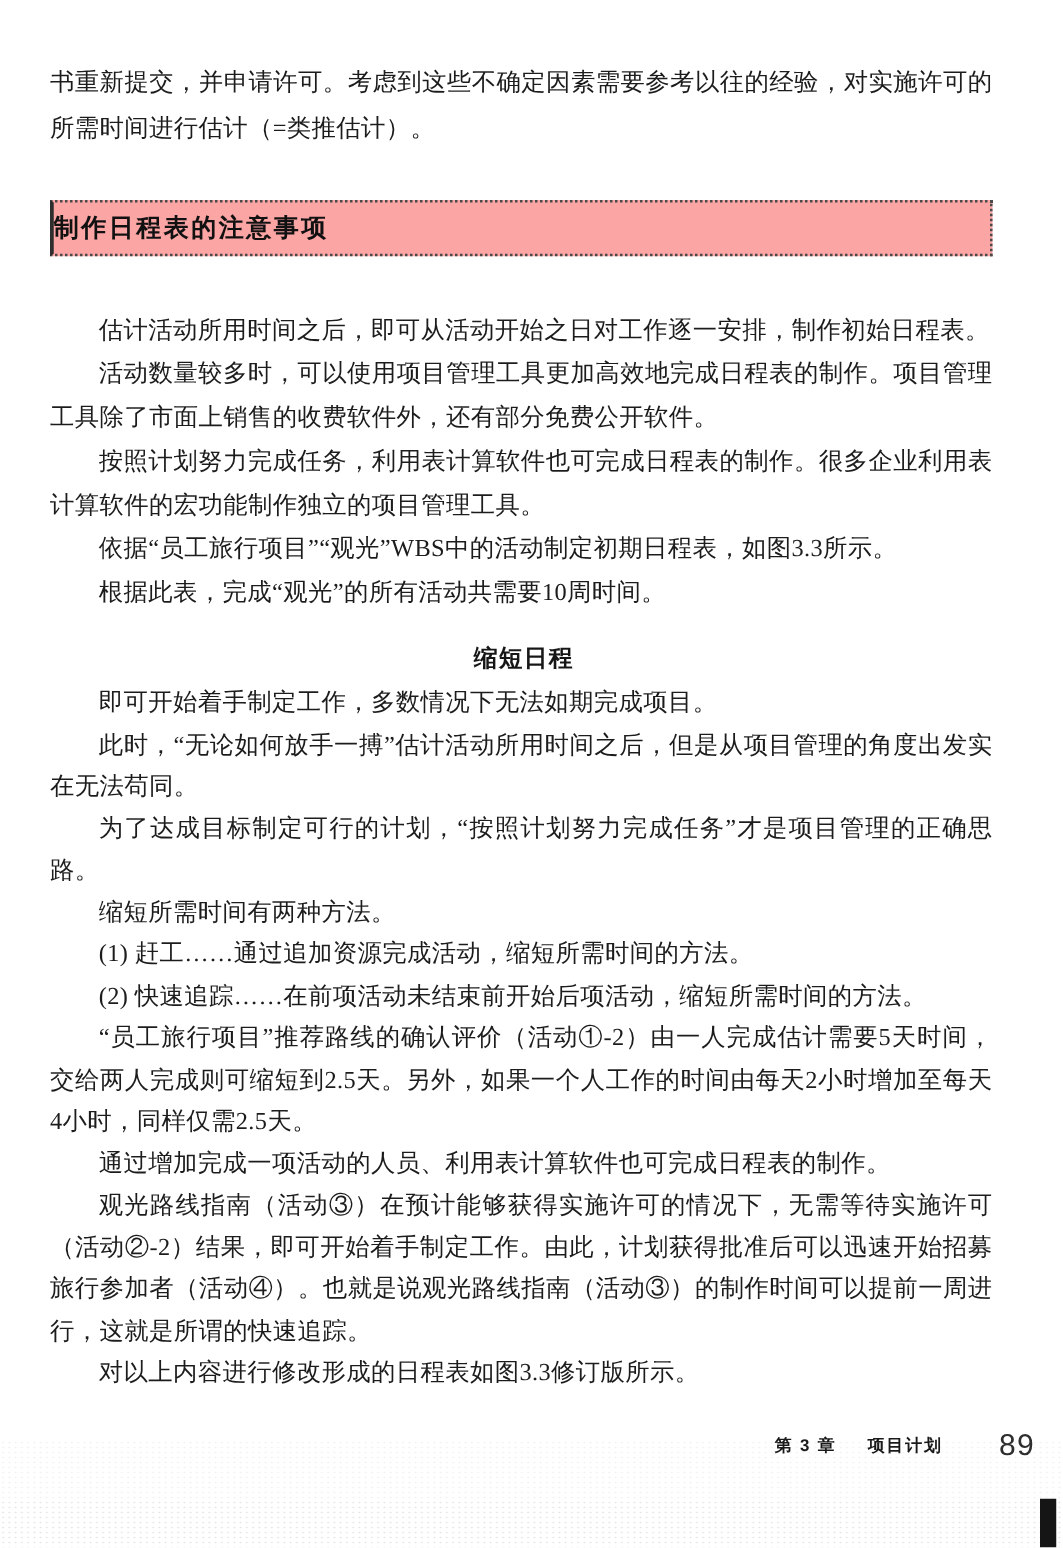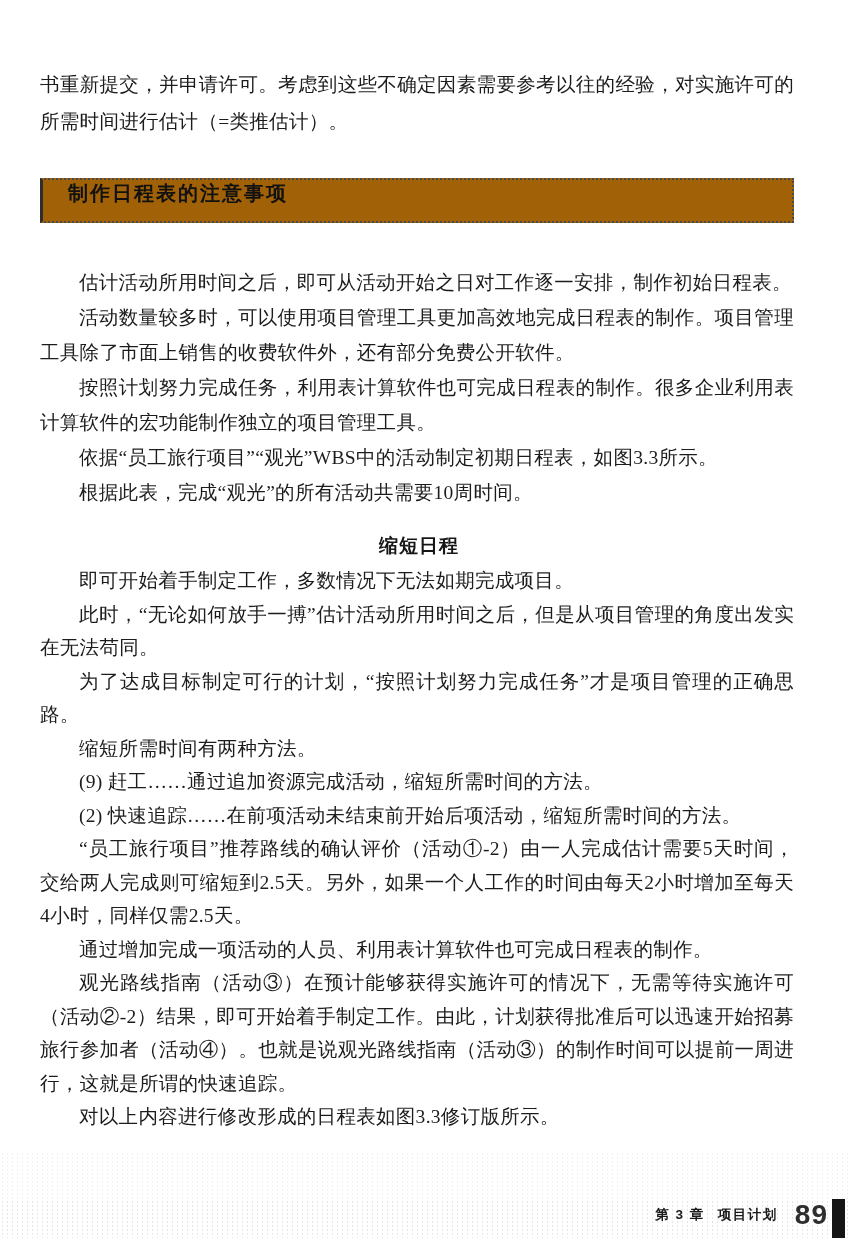--- a/index.html
+++ b/index.html
@@ -17,32 +17,32 @@
     width: 754px;
   }
   .body-text {
     margin: 0;
     font-size: 19.5px;
     line-height: 35px;
     color: #1c1c1c;
     text-align: justify;
     letter-spacing: 0.3px;
   }
-  .intro { padding-top: 66px; line-height: 37px; }
+  .intro { padding-top: 48px; line-height: 37px; }
   .indent { text-indent: 2em; }
   .notice-box {
     margin-top: 38px;
     height: 45px;
     border-top: 2px dotted #4a4a4a;
     border-right: 2px dotted #4a4a4a;
     border-bottom: 2px dotted #4a4a4a;
     border-left: 3px solid #2e2e2e;
     display: flex;
-    padding-left: 25px;
-    background: #a16207;
+    align-items: center;
+    background: #fca5a5;
   }
   .notice-title {
     margin: 0;
     font-family: "Liberation Sans", "DejaVu Sans", sans-serif;
     font-size: 20px;
     font-weight: 700;
     color: #111111;
     letter-spacing: 2px;
   }
   .section1 { margin-top: 42px; }
@@ -53,40 +53,40 @@
     font-size: 19px;
     line-height: 24px;
     font-weight: 700;
     color: #161616;
     letter-spacing: 1px;
     text-align: center;
   }
   .section2 .body-text { line-height: 33.5px; }
   .footer {
     position: absolute;
-    top: 1198px;
+    top: 1140px;
     right: 22px;
     height: 34px;
     display: flex;
     align-items: center;
-    gap: 13px;
+    gap: 25px;
     font-family: "Liberation Sans", "DejaVu Sans", sans-serif;
   }
   .chapter-label {
     font-size: 13.5px;
     font-weight: 700;
     color: #1a1a1a;
     letter-spacing: 1.5px;
   }
   .pagenum {
-    font-size: 28px;
-    font-weight: 700;
+    font-size: 24px;
+    font-weight: 400;
     color: #2e2e2e;
     letter-spacing: 1px;
-    margin-left: 4px;
+    margin-left: 20px;
   }
   .edge-bar {
     position: absolute;
     right: 5px; top: 1199px;
     width: 13px; height: 39px;
     background: #151515;
   }
   .noise {
     position: absolute;
     left: 0; width: 100%;
@@ -116,21 +116,21 @@
     <p class="body-text indent">根据此表，完成“观光”的所有活动共需要10周时间。</p>
   </div>
 
   <h3 class="subheading">缩短日程</h3>
 
   <div class="section2">
     <p class="body-text indent">即可开始着手制定工作，多数情况下无法如期完成项目。</p>
     <p class="body-text indent">此时，“无论如何放手一搏”估计活动所用时间之后，但是从项目管理的角度出发实在无法苟同。</p>
     <p class="body-text indent">为了达成目标制定可行的计划，“按照计划努力完成任务”才是项目管理的正确思路。</p>
     <p class="body-text indent">缩短所需时间有两种方法。</p>
-    <p class="body-text indent">(9) 赶工……通过追加资源完成活动，缩短所需时间的方法。</p>
+    <p class="body-text indent">(1) 赶工……通过追加资源完成活动，缩短所需时间的方法。</p>
     <p class="body-text indent">(2) 快速追踪……在前项活动未结束前开始后项活动，缩短所需时间的方法。</p>
     <p class="body-text indent">“员工旅行项目”推荐路线的确认评价（活动①-2）由一人完成估计需要5天时间，交给两人完成则可缩短到2.5天。另外，如果一个人工作的时间由每天2小时增加至每天4小时，同样仅需2.5天。</p>
     <p class="body-text indent">通过增加完成一项活动的人员、利用表计算软件也可完成日程表的制作。</p>
     <p class="body-text indent">观光路线指南（活动③）在预计能够获得实施许可的情况下，无需等待实施许可（活动②-2）结果，即可开始着手制定工作。由此，计划获得批准后可以迅速开始招募旅行参加者（活动④）。也就是说观光路线指南（活动③）的制作时间可以提前一周进行，这就是所谓的快速追踪。</p>
     <p class="body-text indent">对以上内容进行修改形成的日程表如图3.3修订版所示。</p>
   </div>
 
 </div>
 
 <div class="noise noise1"></div>

